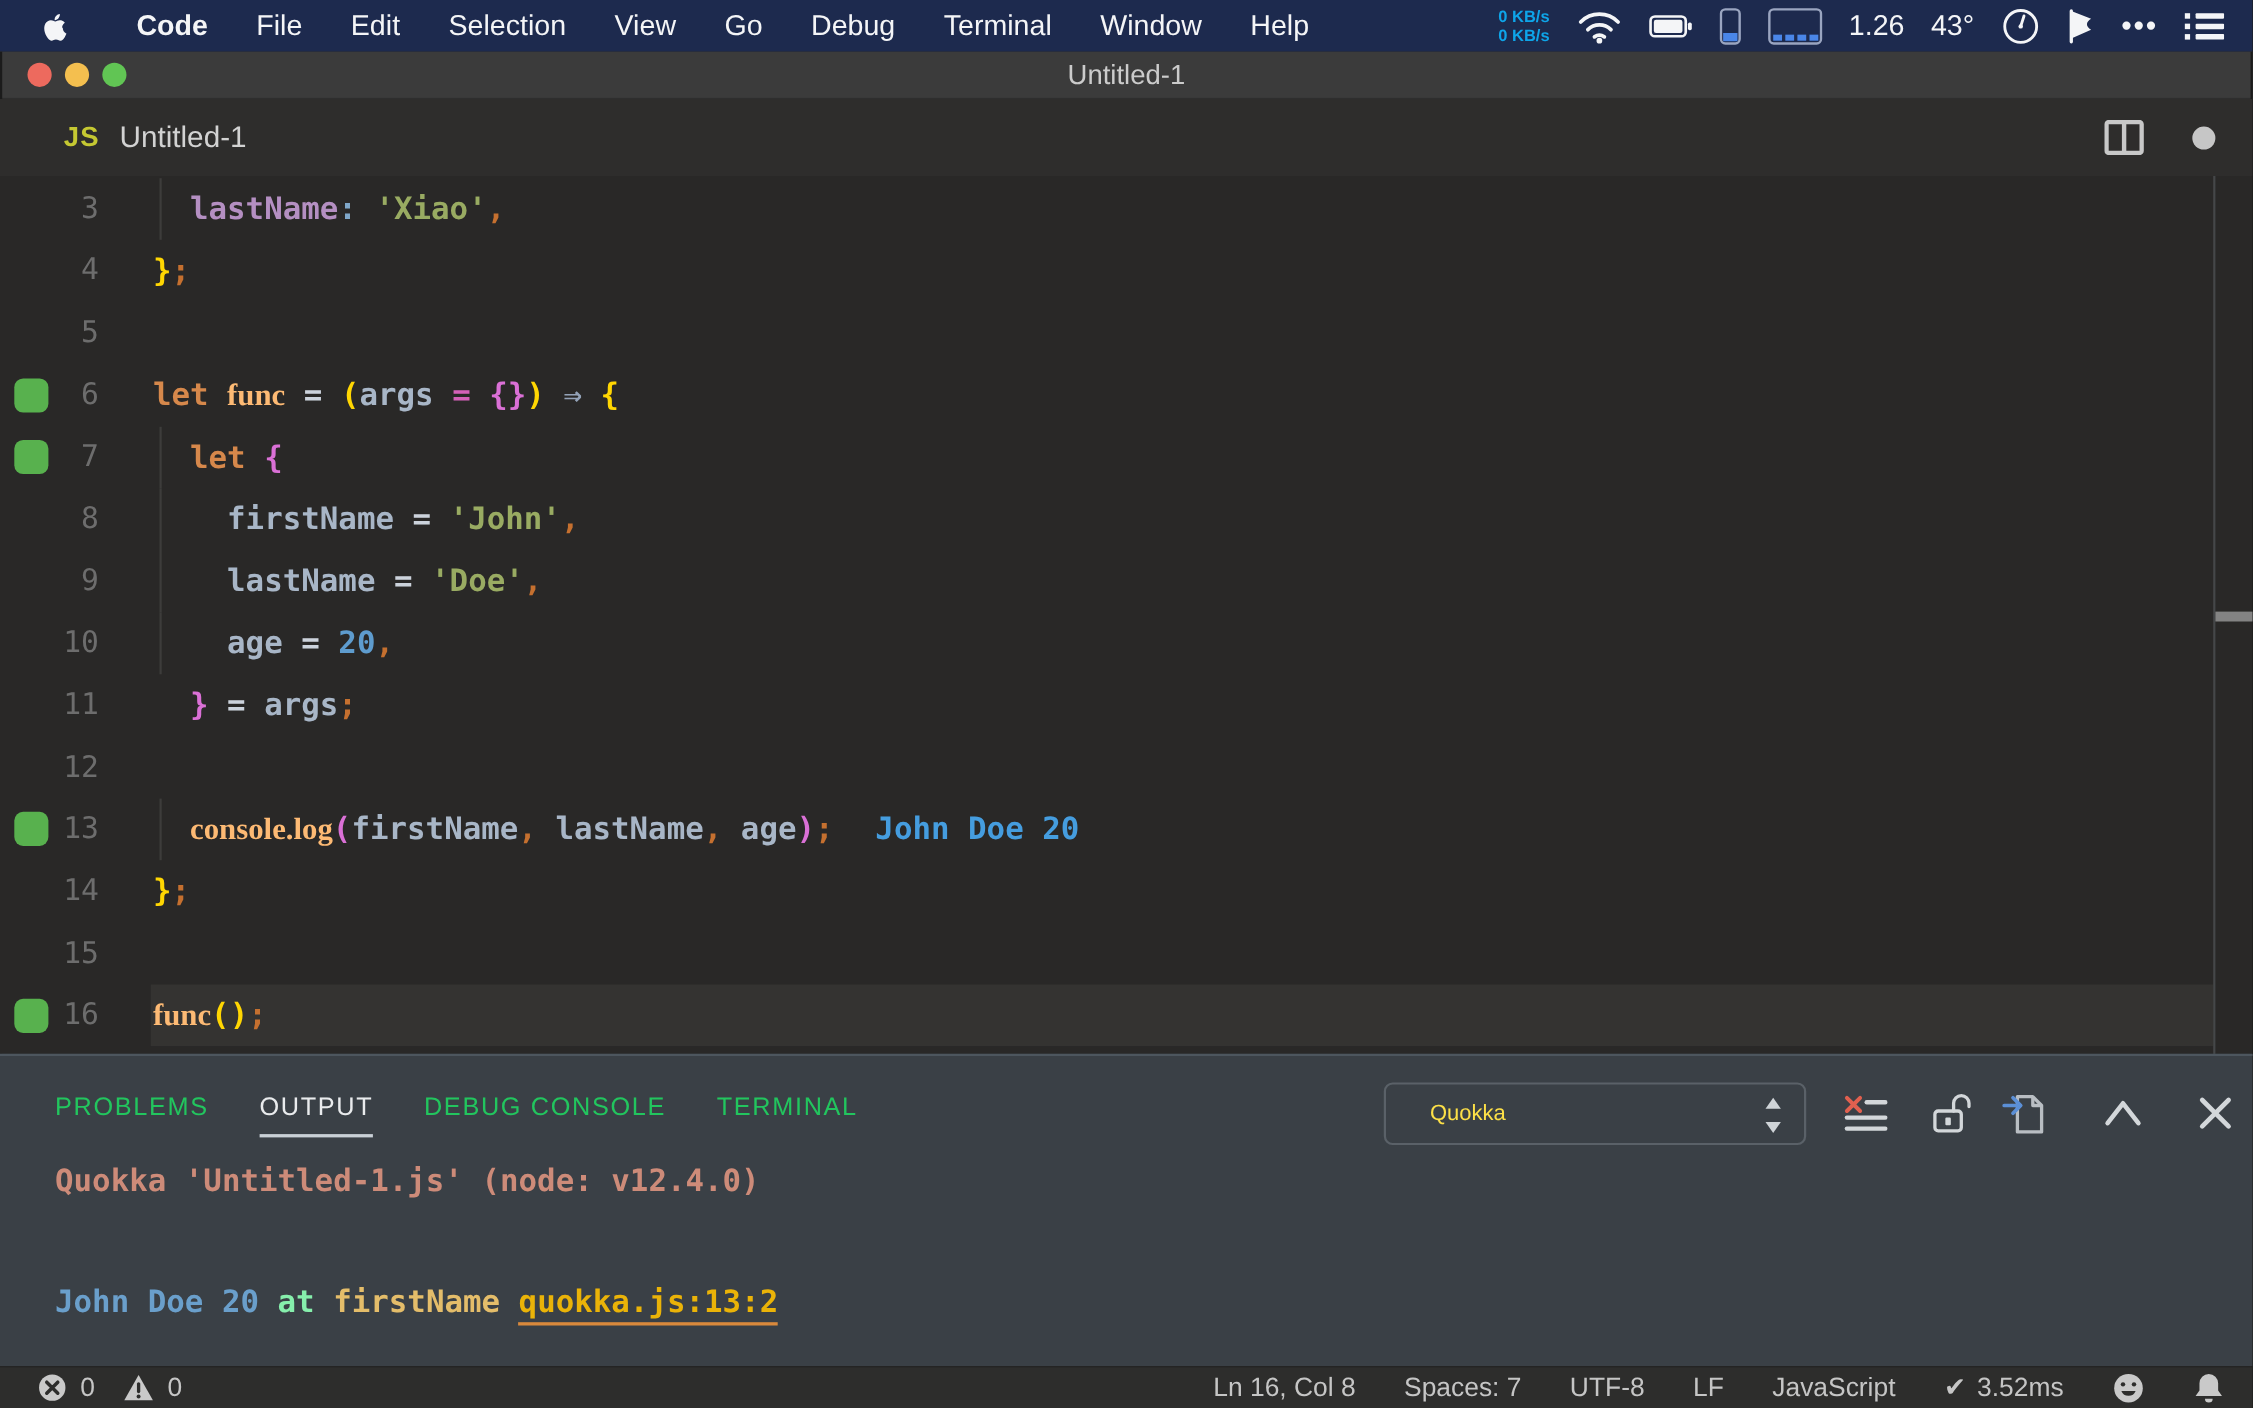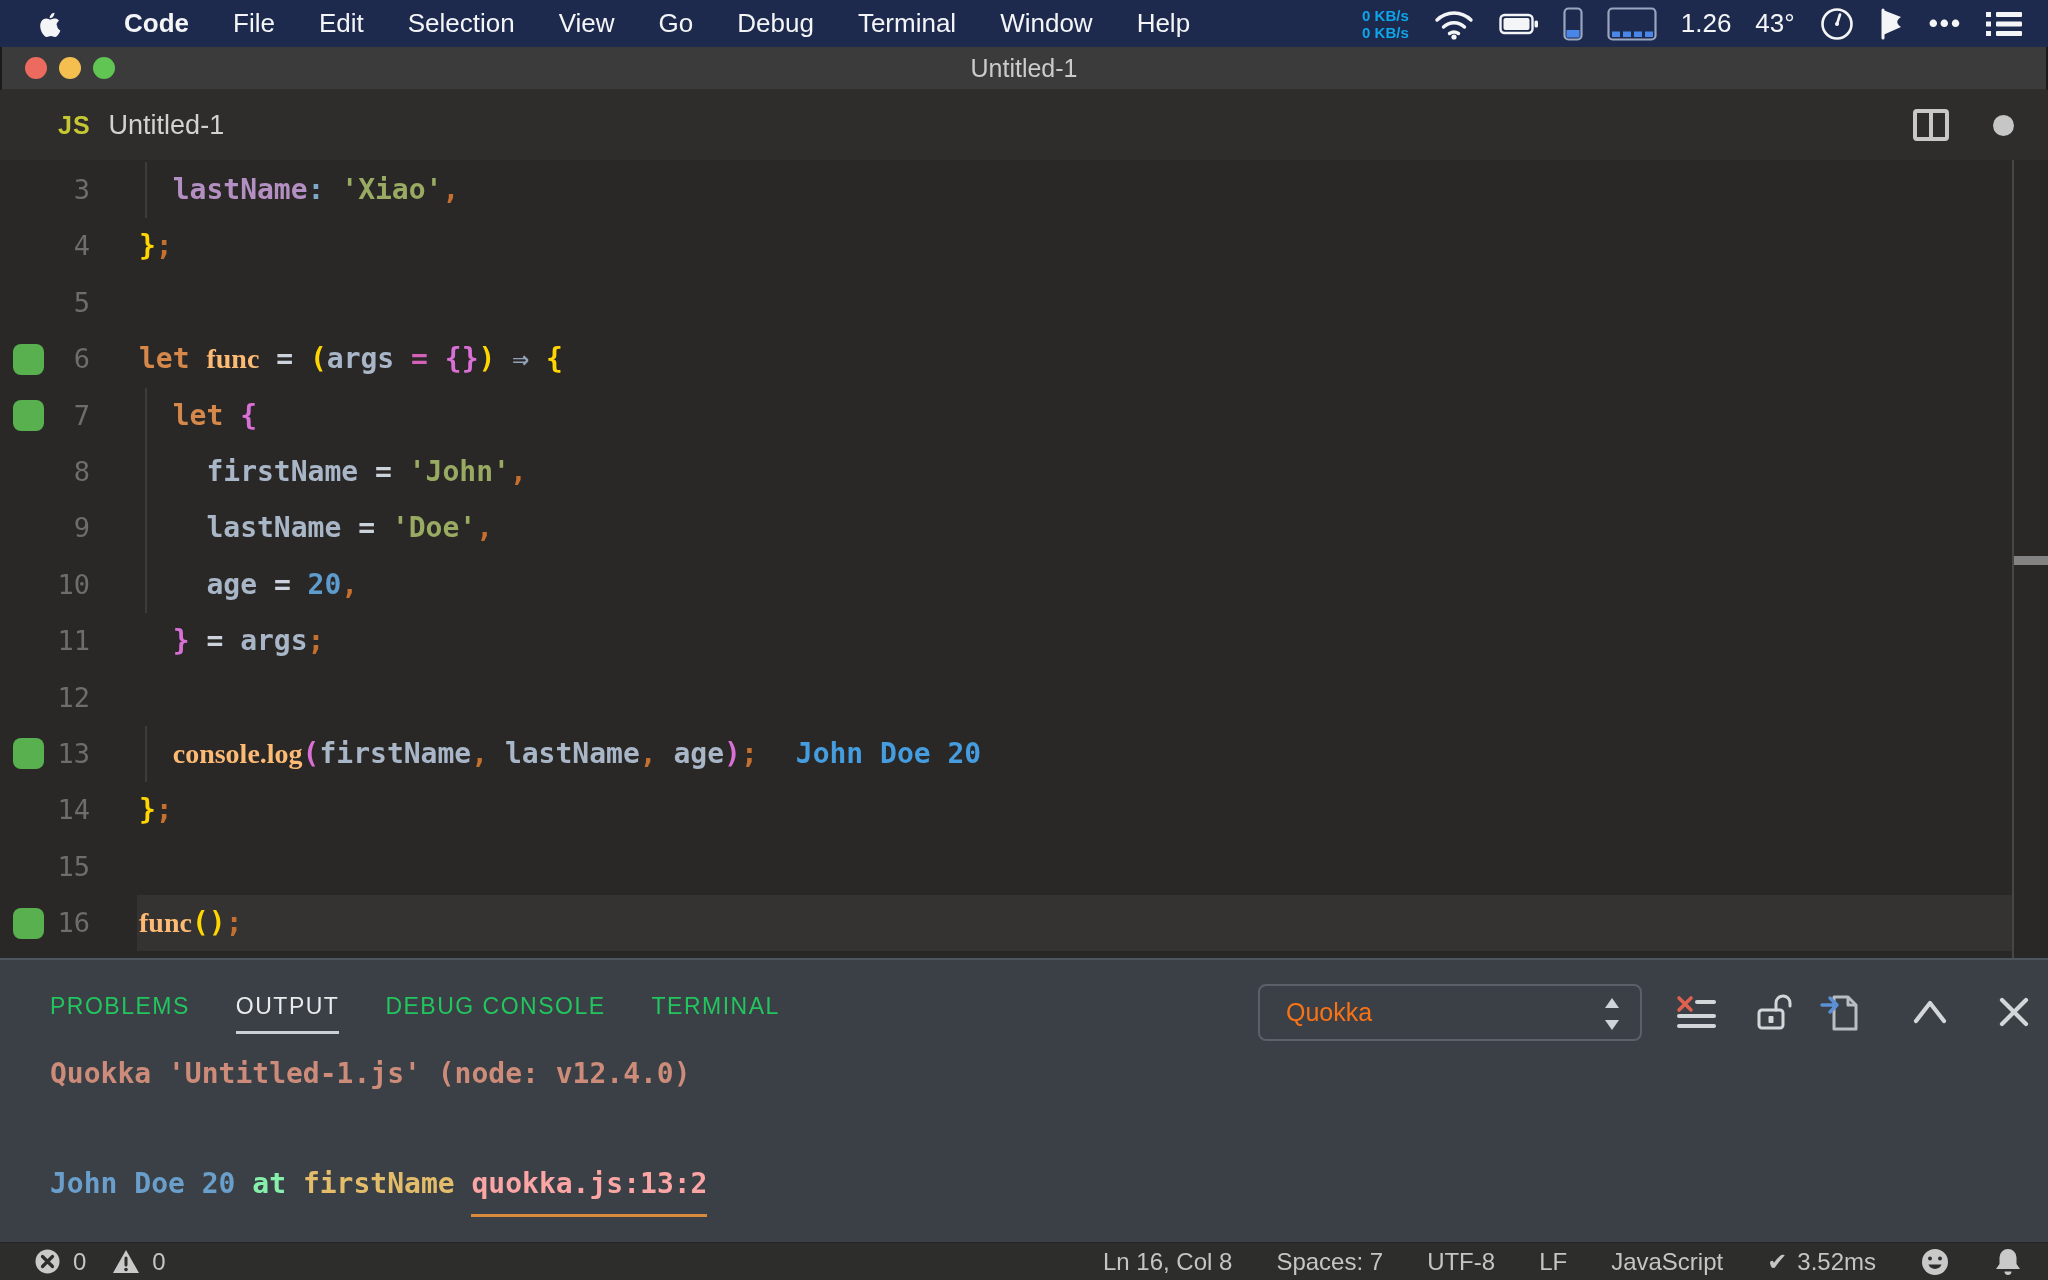--- a/index.html
+++ b/index.html
@@ -52,30 +52,30 @@
   .tk.inline-value{color:#459ddf;margin-left:38px;}
   .overview-line{position:absolute;left:2012px;top:160px;height:1082px;width:2px;background:#454749;}
   .overview-mark{position:absolute;left:2014px;top:556px;width:34px;height:9px;background:#838383;}
   
   .panel{position:absolute;left:0;top:958px;width:2048px;height:284px;background:#3a4046;border-top:2px solid #4d565e;}
   .panel-tabs{position:absolute;left:50px;top:26px;display:flex;gap:46px;}
   .panel-tab{position:relative;font-size:23px;letter-spacing:1.5px;color:#22c55e;line-height:40px;}
   .panel-tab.active{color:#e9ebed;}
   .panel-tab.active::after{content:'';position:absolute;left:0;right:0;bottom:-8px;height:3px;background:#c9d0d6;}
   .channel-select{position:absolute;left:1258px;top:24px;width:384px;height:57px;border:2px solid #5a6168;border-radius:8px;
-    display:flex;align-items:center;color:#f97316;font-size:25px;padding-left:26px;}
+    display:flex;align-items:center;color:#fde047;font-size:20px;padding-left:40px;}
   .select-arrows{position:absolute;right:18px;top:9px;}
   .panel-icon{position:absolute;top:24px;width:56px;height:56px;display:flex;align-items:center;justify-content:center;}
   .pi-clear{left:1668px;} .pi-lock{left:1746px;} .pi-open{left:1812px;} .pi-max{left:1902px;} .pi-close{left:1986px;}
   .output-area{position:absolute;left:50px;top:86px;font-family:"DejaVu Sans Mono", monospace;font-weight:bold;font-size:28px;}
   .output-line{height:55px;line-height:55px;white-space:pre;}
   .ot{color:#c7ccd1;}
   .ot.out-salmon{color:#cd8b79;} .ot.out-blue{color:#6a9fcb;} .ot.out-gray{color:#86efac;}
   .ot.out-yellow{color:#e4bd6a;}
-  .ot.out-link{color:#fca5a5;border-bottom:3px solid #d9893c;padding-bottom:14px;text-align:center;}
+  .ot.out-link{color:#eab308;border-bottom:3px solid #d9893c;padding-bottom:2px;text-align:center;}
   
   .statusbar{position:absolute;left:0;top:1242px;width:2048px;height:38px;background:#2d2d2c;border-top:1px solid #232323;
     display:flex;align-items:center;color:#c5c5c5;font-size:24px;}
   .sb-left{display:flex;align-items:center;gap:12px;padding-left:34px;}
   .sb-count{margin-right:14px;}
   .sb-right{margin-left:auto;display:flex;align-items:center;gap:44px;padding-right:26px;}
   .status-item{white-space:nowrap;}
   .sb-perf{display:flex;align-items:center;gap:10px;}
   svg{display:block;}
 </style>

